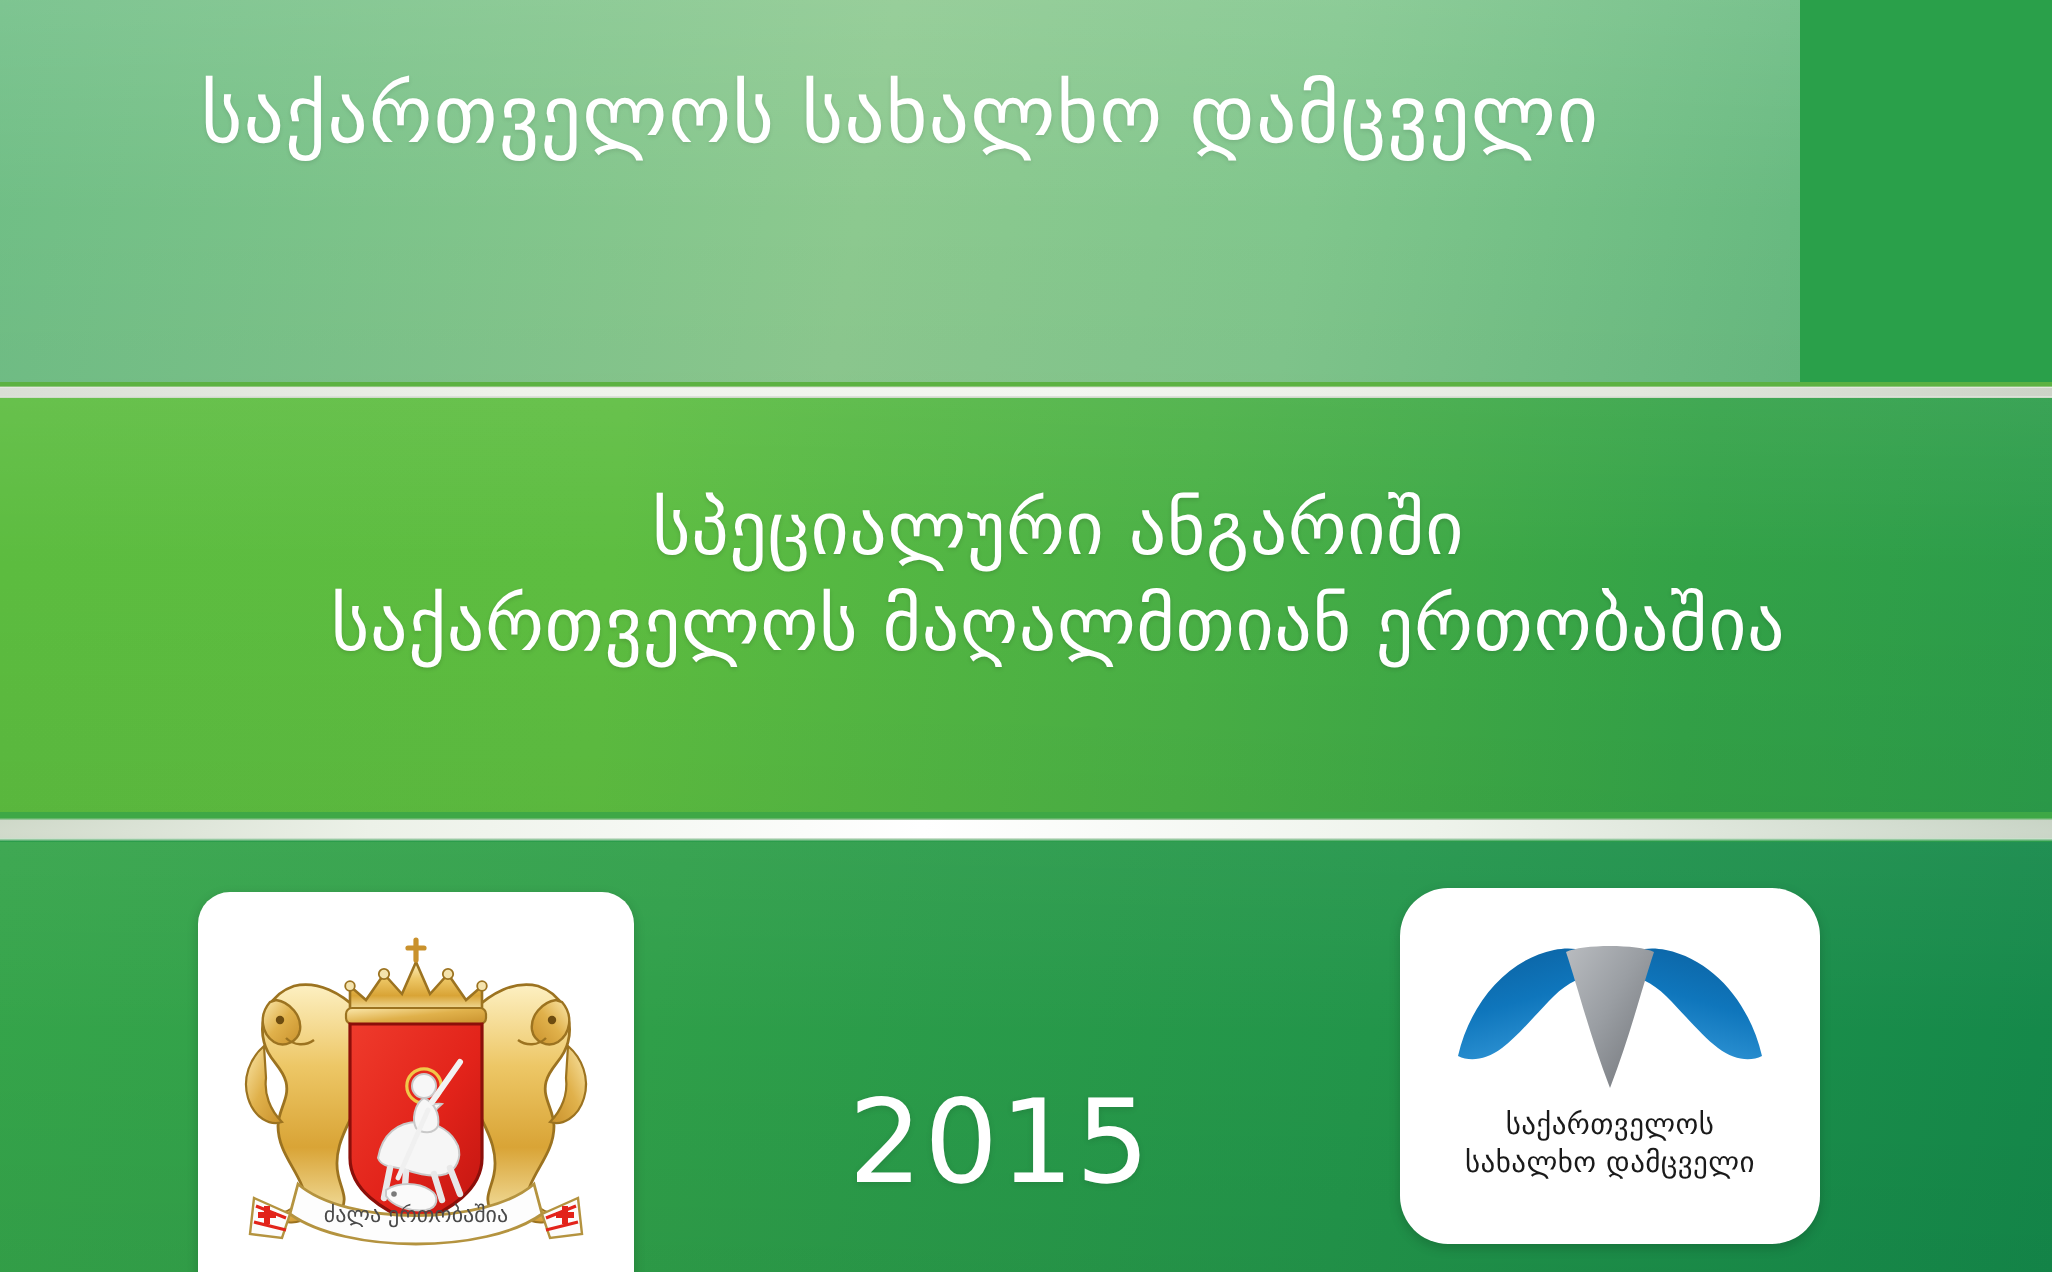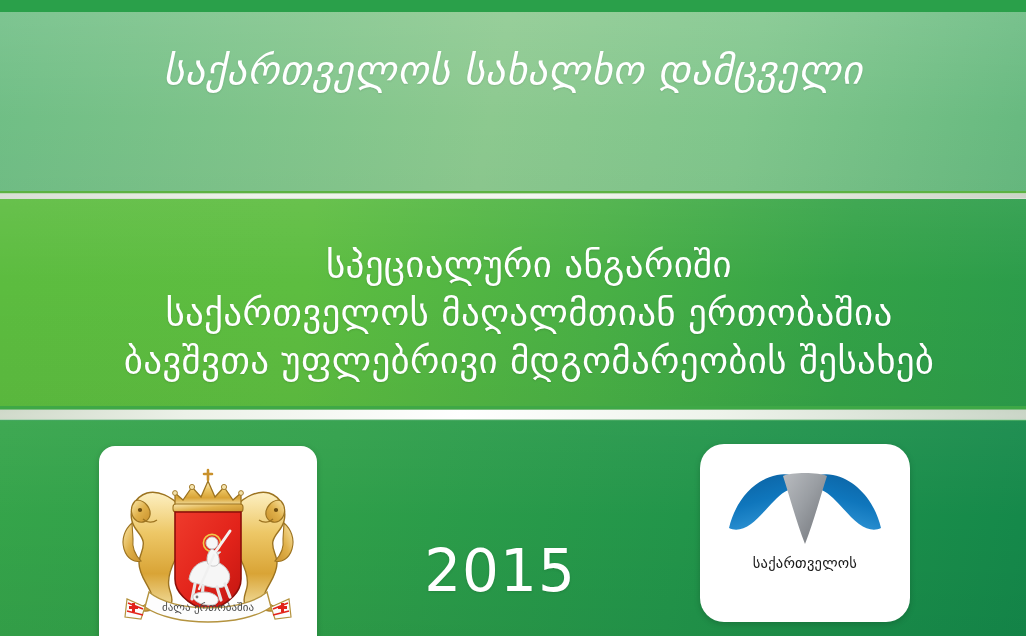--- a/index.html
+++ b/index.html
@@ -5,25 +5,24 @@
   html,body{margin:0;padding:0;}
   body{
     width:1026px;height:636px;overflow:hidden;
     font-family:"DejaVu Sans","Liberation Sans",sans-serif;
     background:#2aa04a;
   }
   .poster{position:relative;width:1026px;height:636px;overflow:hidden;}
 
   
   .band-top{
-    position:absolute;left:0;top:12px;width:1026px;height:195px;
+    position:absolute;left:0;top:0;width:900px;height:195px;
     background:
       linear-gradient(180deg, rgba(255,255,255,0.10) 0%, rgba(255,255,255,0.00) 55%, rgba(0,0,0,0.02) 100%),
       linear-gradient(100deg,#6fbe85 0%, #8cc98f 48%, #80c68c 72%, #66b97f 100%);
-    font-style: italic;
   }
   .band-top .titles{
     position:absolute;left:0;right:0;top:32px;text-align:center;
   }
   .title-line{
     color:#ffffff;
     font-size:40px;
     line-height:53px;
     letter-spacing:0.5px;
     font-weight:400;
@@ -125,21 +124,20 @@
     </div>
   </div>
 
   <div class="divider1"></div>
   <div class="divider1-hl"></div>
 
   <div class="band-mid">
     <div class="subtitles">
       <div class="sub-line">სპეციალური ანგარიში</div>
       <div class="sub-line">საქართველოს მაღალმთიან ერთობაშია</div>
-      <div class="sub-line">ბავშვთა უფლებრივი მდგომარეობის შესახებ</div>
     </div>
   </div>
 
   <div class="divider2"></div>
   <div class="divider2-hl"></div>
 
   <div class="band-bot"></div>
 
   <div class="logo-card coa-card">
     <svg class="coa-svg" width="190" height="166" viewBox="0 0 190 166">
@@ -254,16 +252,17 @@
 
         <path d="M4 62 C10 36 28 14 52 9 C66 6 76 12 80 22
                  C70 20 60 24 52 32 C42 42 34 52 26 58 C18 64 10 65 4 62 Z" fill="url(#blL)"></path>
 
         <path d="M156 62 C150 36 132 14 108 9 C94 6 84 12 80 22
                  C90 20 100 24 108 32 C118 42 126 52 134 58 C142 64 150 65 156 62 Z" fill="url(#blR)"></path>
 
         <path d="M58 10 C66 6 94 6 102 10 C96 28 90 52 80 78 C70 52 64 28 58 10 Z" fill="url(#gry)"></path>
       </svg>
       <div class="pd-text">საქართველოს</div>
+      <div class="pd-text" style="margin-top:0;">სახალხო დამცველი</div>
     </div>
   </div>
 
 </div>
 
 </body></html>

